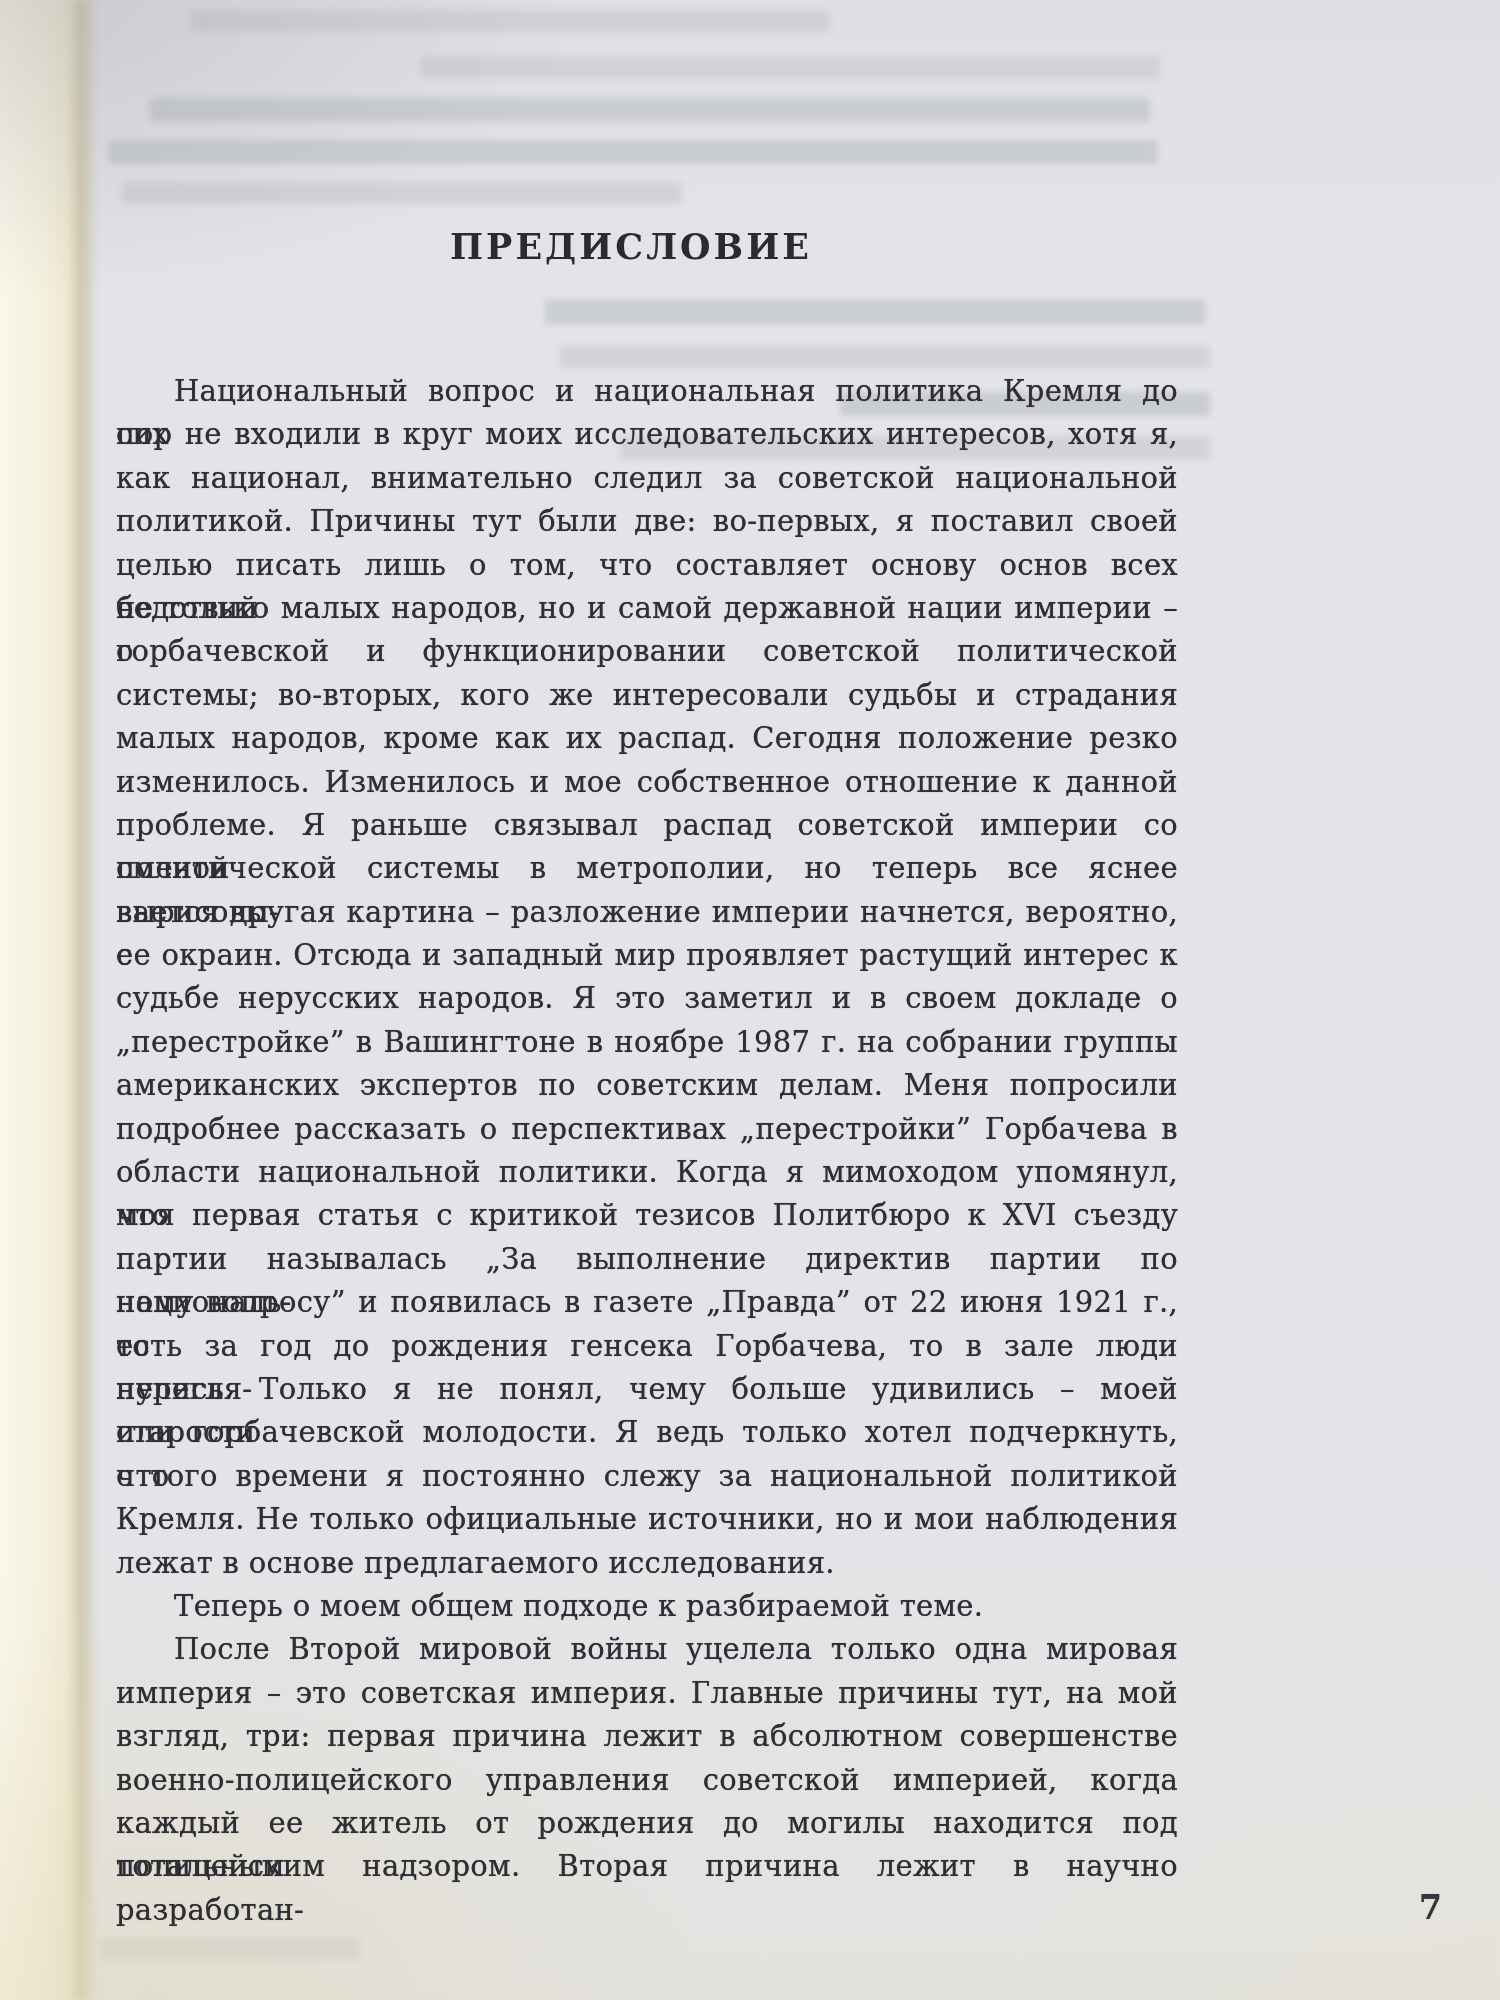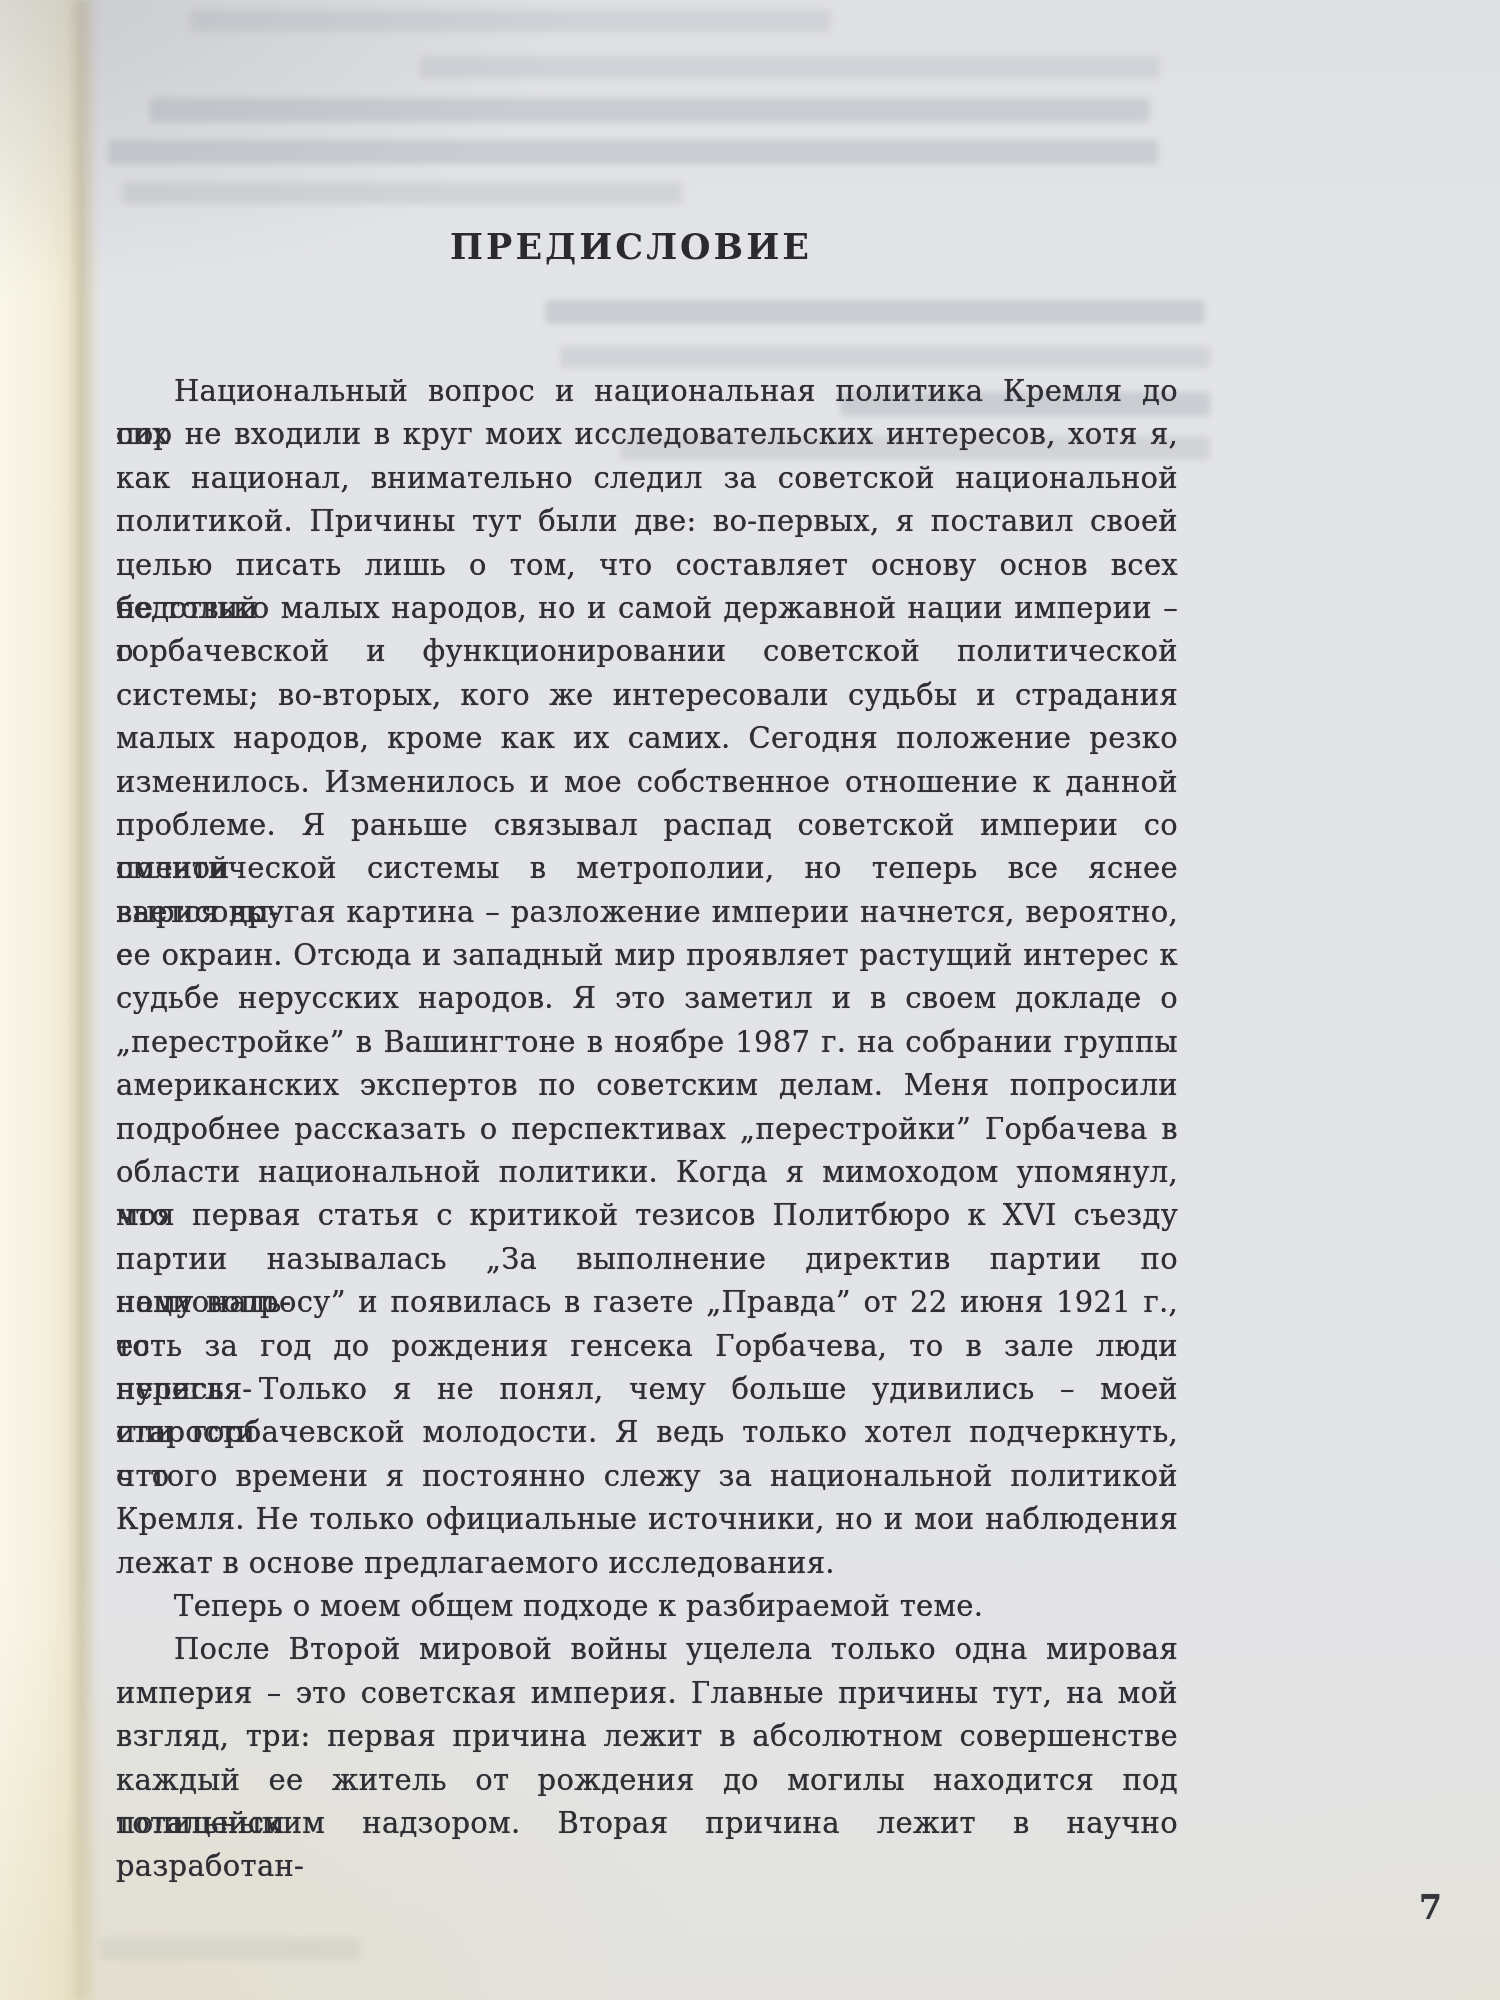--- a/index.html
+++ b/index.html
@@ -90,21 +90,21 @@
 
     <div class="body-text">
         <div class="line indent">Национальный вопрос и национальная политика Кремля до сих</div>
         <div class="line">пор не входили в круг моих исследовательских интересов, хотя я,</div>
         <div class="line">как национал, внимательно следил за советской национальной</div>
         <div class="line">политикой. Причины тут были две: во-первых, я поставил своей</div>
         <div class="line">целью писать лишь о том, что составляет основу основ всех бедствий</div>
         <div class="line">не только малых народов, но и самой державной нации империи – о</div>
         <div class="line">горбачевской и функционировании советской политической</div>
         <div class="line">системы; во-вторых, кого же интересовали судьбы и страдания</div>
-        <div class="line">малых народов, кроме как их самих. Сегодня положение резко</div>
+        <div class="line">малых народов, кроме как их распад. Сегодня положение резко</div>
         <div class="line">изменилось. Изменилось и мое собственное отношение к данной</div>
         <div class="line">проблеме. Я раньше связывал распад советской империи со сменой</div>
         <div class="line">политической системы в метрополии, но теперь все яснее вырисовы-</div>
         <div class="line">вается другая картина – разложение империи начнется, вероятно, с</div>
         <div class="line">ее окраин. Отсюда и западный мир проявляет растущий интерес к</div>
         <div class="line">судьбе нерусских народов. Я это заметил и в своем докладе о</div>
         <div class="line">„перестройке” в Вашингтоне в ноябре 1987 г. на собрании группы</div>
         <div class="line">американских экспертов по советским делам. Меня попросили</div>
         <div class="line">подробнее рассказать о перспективах „перестройки” Горбачева в</div>
         <div class="line">области национальной политики. Когда я мимоходом упомянул, что</div>
@@ -114,20 +114,21 @@
         <div class="line">есть за год до рождения генсека Горбачева, то в зале люди перегля-</div>
         <div class="line">нулись. Только я не понял, чему больше удивились – моей старости</div>
         <div class="line">или горбачевской молодости. Я ведь только хотел подчеркнуть, что</div>
         <div class="line">с того времени я постоянно слежу за национальной политикой</div>
         <div class="line">Кремля. Не только официальные источники, но и мои наблюдения</div>
         <div class="line nojust">лежат в основе предлагаемого исследования.</div>
         <div class="line indent nojust">Теперь о моем общем подходе к разбираемой теме.</div>
         <div class="line indent">После Второй мировой войны уцелела только одна мировая</div>
         <div class="line">империя – это советская империя. Главные причины тут, на мой</div>
         <div class="line">взгляд, три: первая причина лежит в абсолютном совершенстве</div>
+        <div class="line">военно-полицейского управления советской империей, когда</div>
         <div class="line">каждый ее житель от рождения до могилы находится под тотальным</div>
         <div class="line">полицейским надзором. Вторая причина лежит в научно разработан-</div>
       </div>
   </div>
 
   <div class="page-number">7</div>
 
 </div>
 
 </body></html>

